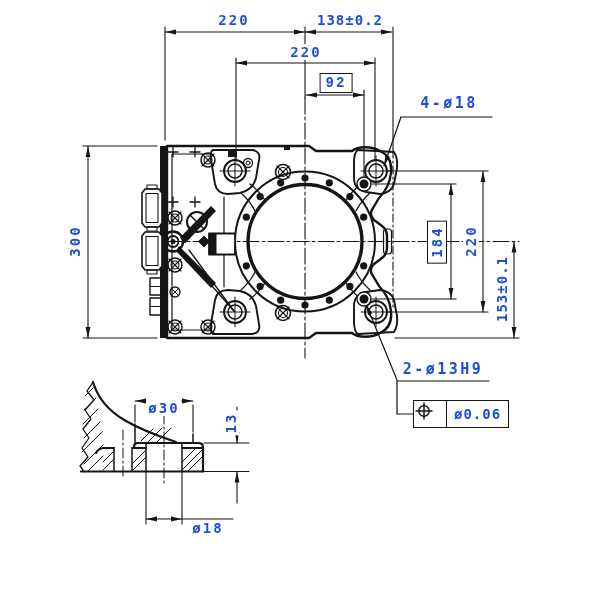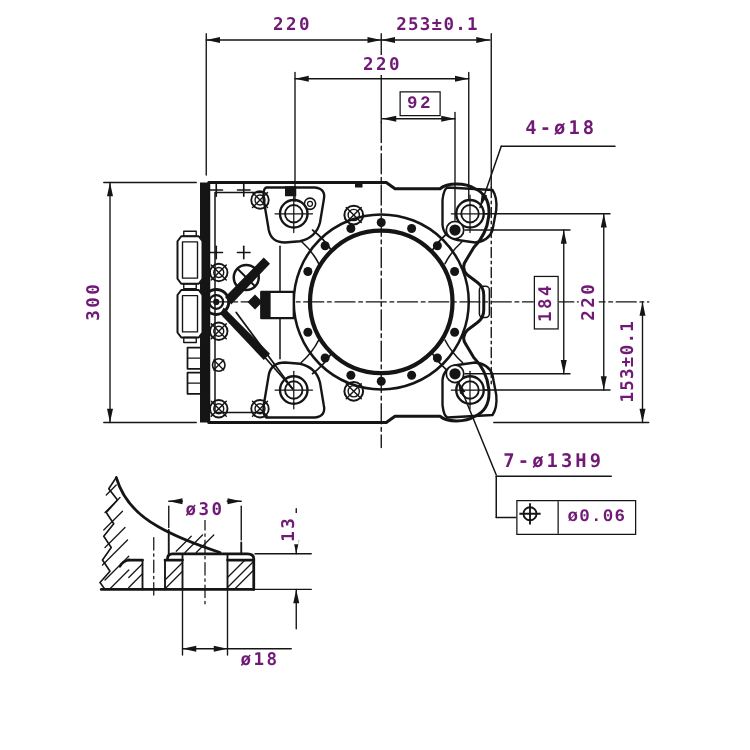--- a/index.html
+++ b/index.html
@@ -1,17 +1,17 @@
 <!DOCTYPE html>
 <html><head>
 <meta charset="utf-8">
 <style>
   html,body{margin:0;padding:0;background:#fff;}
   .canvas{position:relative;width:600px;height:548px;background:#fff;overflow:hidden;
-          font-family:"DejaVu Sans Mono","Liberation Mono",monospace;color:#701a75;}
+          font-family:"DejaVu Sans Mono","Liberation Mono",monospace;color:#1d4ed8;}
   svg{position:absolute;left:0;top:0;}
   .lbl{position:absolute;transform:translate(-50%,-50%);white-space:nowrap;
        font-weight:bold;font-size:14px;letter-spacing:2px;background:#fff;
        line-height:1;padding:1px 2px;}
   .vlbl{transform:translate(-50%,-50%) rotate(-90deg);}
   .boxed{border:1.7px solid #151515;padding:2px 5px;}
   .callout{font-size:15px;letter-spacing:2.5px;background:transparent;}
   .title{font-size:19px;letter-spacing:1px;background:transparent;}
   .fcf{position:absolute;display:flex;align-items:stretch;border:1.7px solid #151515;
        background:#fff;height:26px;}
@@ -347,31 +347,31 @@
     </g>
   </g>
 
   <g stroke="#151515">
     <line x1="128" y1="576" x2="468" y2="576" stroke-width="1.7"></line>
     <line x1="128" y1="580" x2="468" y2="580" stroke-width="1.3"></line>
   </g>
 </svg>
 
 <div class="lbl" style="left:234px;top:20px;">220</div>
-<div class="lbl" style="left:350px;top:20px;letter-spacing:1px;">253±0.1</div>
+<div class="lbl" style="left:350px;top:20px;letter-spacing:1px;">138±0.2</div>
 <div class="lbl" style="left:306px;top:52px;">220</div>
 <div class="lbl boxed" style="left:336px;top:83px;font-family:Liberation Mono, monospace;">92</div>
 <div class="lbl callout" style="left:449px;top:103px;text-align:right;">4-ø18</div>
 <div class="lbl vlbl" style="left:75px;top:241px;">300</div>
 <div class="lbl vlbl boxed" style="left:437px;top:242px;">184</div>
 <div class="lbl vlbl" style="left:471px;top:241px;">220</div>
 <div class="lbl vlbl" style="left:502px;top:289px;letter-spacing:1px;">153±0.1</div>
-<div class="lbl callout" style="left:443px;top:369px;">7-ø13H9</div>
-
-<div class="fcf" style="left:413px;top:400px;font-family:Liberation Mono, monospace;">
+<div class="lbl callout" style="left:443px;top:369px;">2-ø13H9</div>
+
+<div class="fcf" style="left:413px;top:400px;">
   <span class="cell-sym">
     <svg width="20" height="20" viewBox="0 0 20 20" fill="none" stroke="#151515" stroke-width="1.5">
       <circle cx="10" cy="10" r="5.2"></circle>
       <line x1="10" y1="1.5" x2="10" y2="18.5"></line>
       <line x1="1.5" y1="10" x2="18.5" y2="10"></line>
     </svg>
   </span>
   <span class="cell-val">ø0.06</span>
 </div>
 

